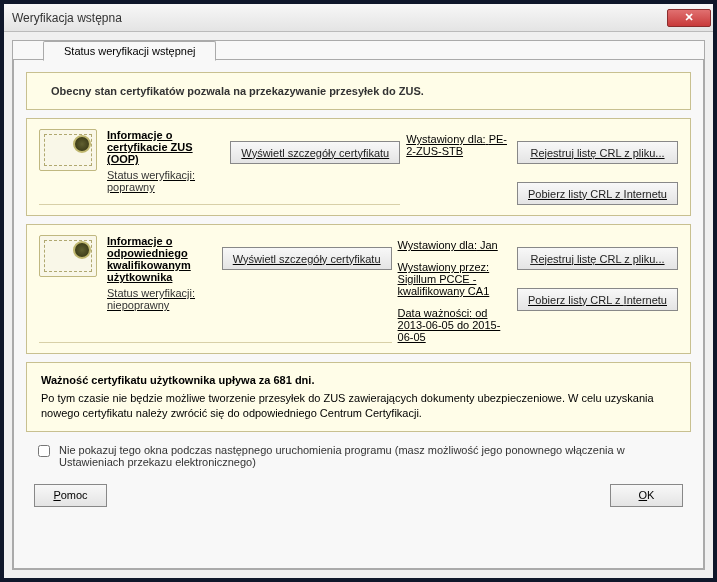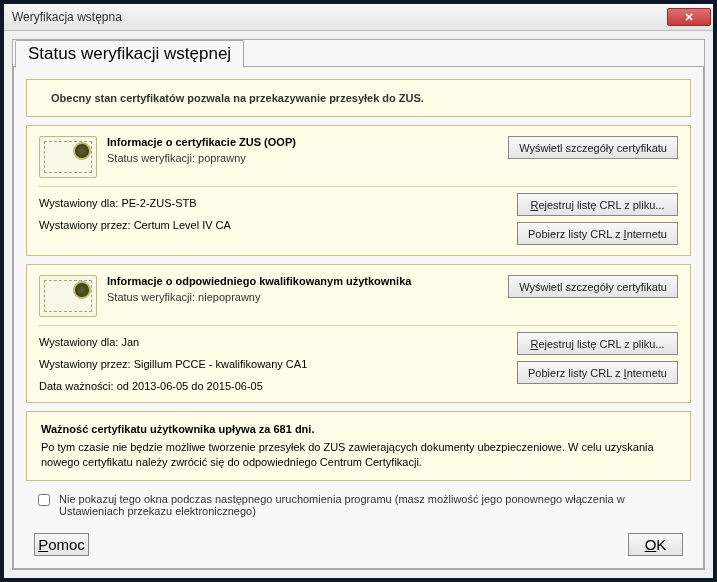--- a/index.html
+++ b/index.html
@@ -59,27 +59,28 @@
     position: relative;
   }
   .tabs {
     display: flex;
     margin: -1px 0 0 2px;
     position: relative;
     top: 1px;
     z-index: 2;
   }
   .tab {
-    padding: 3px 12px;
+    padding: 3px 20px;
     border: 1px solid #aaa;
     background: #f0f0f0;
-    font-size: 17px;
+    font-size: 11px;
     border-top-left-radius: 2px;
     border-top-right-radius: 2px;
     margin-right: -1px;
+    margin-left: 28px;
   }
   .tab.active {
     background: #f8f8f8;
     border-bottom: 1px solid #f8f8f8;
   }
   .tab-panel {
     flex: 1;
     border: 1px solid #aaa;
     margin-top: -1px;
     background: #f8f8f8;
@@ -88,21 +89,21 @@
     flex-direction: column;
     gap: 8px;
   }
   .panel {
     border: 1px solid #c8c090;
     background: #fffde8;
     padding: 10px 12px;
   }
   .panel.summary { padding: 12px 24px; }
   .summary-text { font-weight: bold; color: #333; }
-  .cert-panel { display: flex; flex-direction: column; gap: 6px; }
+  .cert-panel { display: flex; flex-direction: row; gap: 6px; text-decoration: underline; }
   .cert-top {
     display: flex;
     align-items: flex-start;
     gap: 10px;
     border-bottom: 1px solid #d8d0a8;
     padding-bottom: 8px;
   }
   .cert-icon {
     width: 58px;
     height: 42px;
@@ -140,20 +141,21 @@
     background: linear-gradient(#f8f8f8, #e4e4e4);
     padding: 3px 10px;
     font-size: 11px;
     font-family: inherit;
     min-width: 150px;
     height: 23px;
     display: inline-flex;
     align-items: center;
     justify-content: center;
     color: #222;
+    margin-top: 12px;
   }
   .top-btn-row {
     display: flex;
     justify-content: flex-end;
     width: 100%;
   }
   .validity-panel { padding: 10px 14px; line-height: 1.35; }
   .validity-title { font-weight: bold; margin-bottom: 3px; }
   .checkbox-row {
     display: flex;
@@ -165,24 +167,24 @@
   }
   .checkbox-row input { margin-top: 1px; width: 12px; height: 12px; }
   .bottom-row {
     display: flex;
     justify-content: space-between;
     padding: 8px 8px 0 8px;
   }
   .btn-std {
     border: 1px solid #888;
     background: linear-gradient(#f8f8f8, #e4e4e4);
-    font-size: 15px;
+    font-size: 11px;
     font-family: inherit;
     height: 23px;
-    width: 55px;
+    width: 73px;
     display: inline-flex;
     align-items: center;
     justify-content: center;
   }
   .mnemonic { text-decoration: underline; }
 </style>
 </head>
 <body>
 
 <div class="window">
@@ -218,24 +220,20 @@
             <div class="top-btn-row" style="flex:0 0 auto;width:auto;">
               <button class="btn">Wyświetl szczegóły certyfikatu</button>
             </div>
           </div>
           <div class="cert-body">
             <div class="cert-fields">
               <div>
                 <span>Wystawiony dla:</span>
                 <span>PE-2-ZUS-STB</span>
               </div>
-              <div>
-                <span>Wystawiony przez:</span>
-                <span>Certum Level IV CA</span>
-              </div>
             </div>
             <div class="cert-buttons">
               <button class="btn">
                 <span><span class="mnemonic">R</span><span>ejestruj listę CRL z pliku...</span></span>
               </button>
               <button class="btn">
                 <span><span>Pobierz listy CRL z </span><span class="mnemonic">I</span><span>nternetu</span></span>
               </button>
             </div>
           </div>

